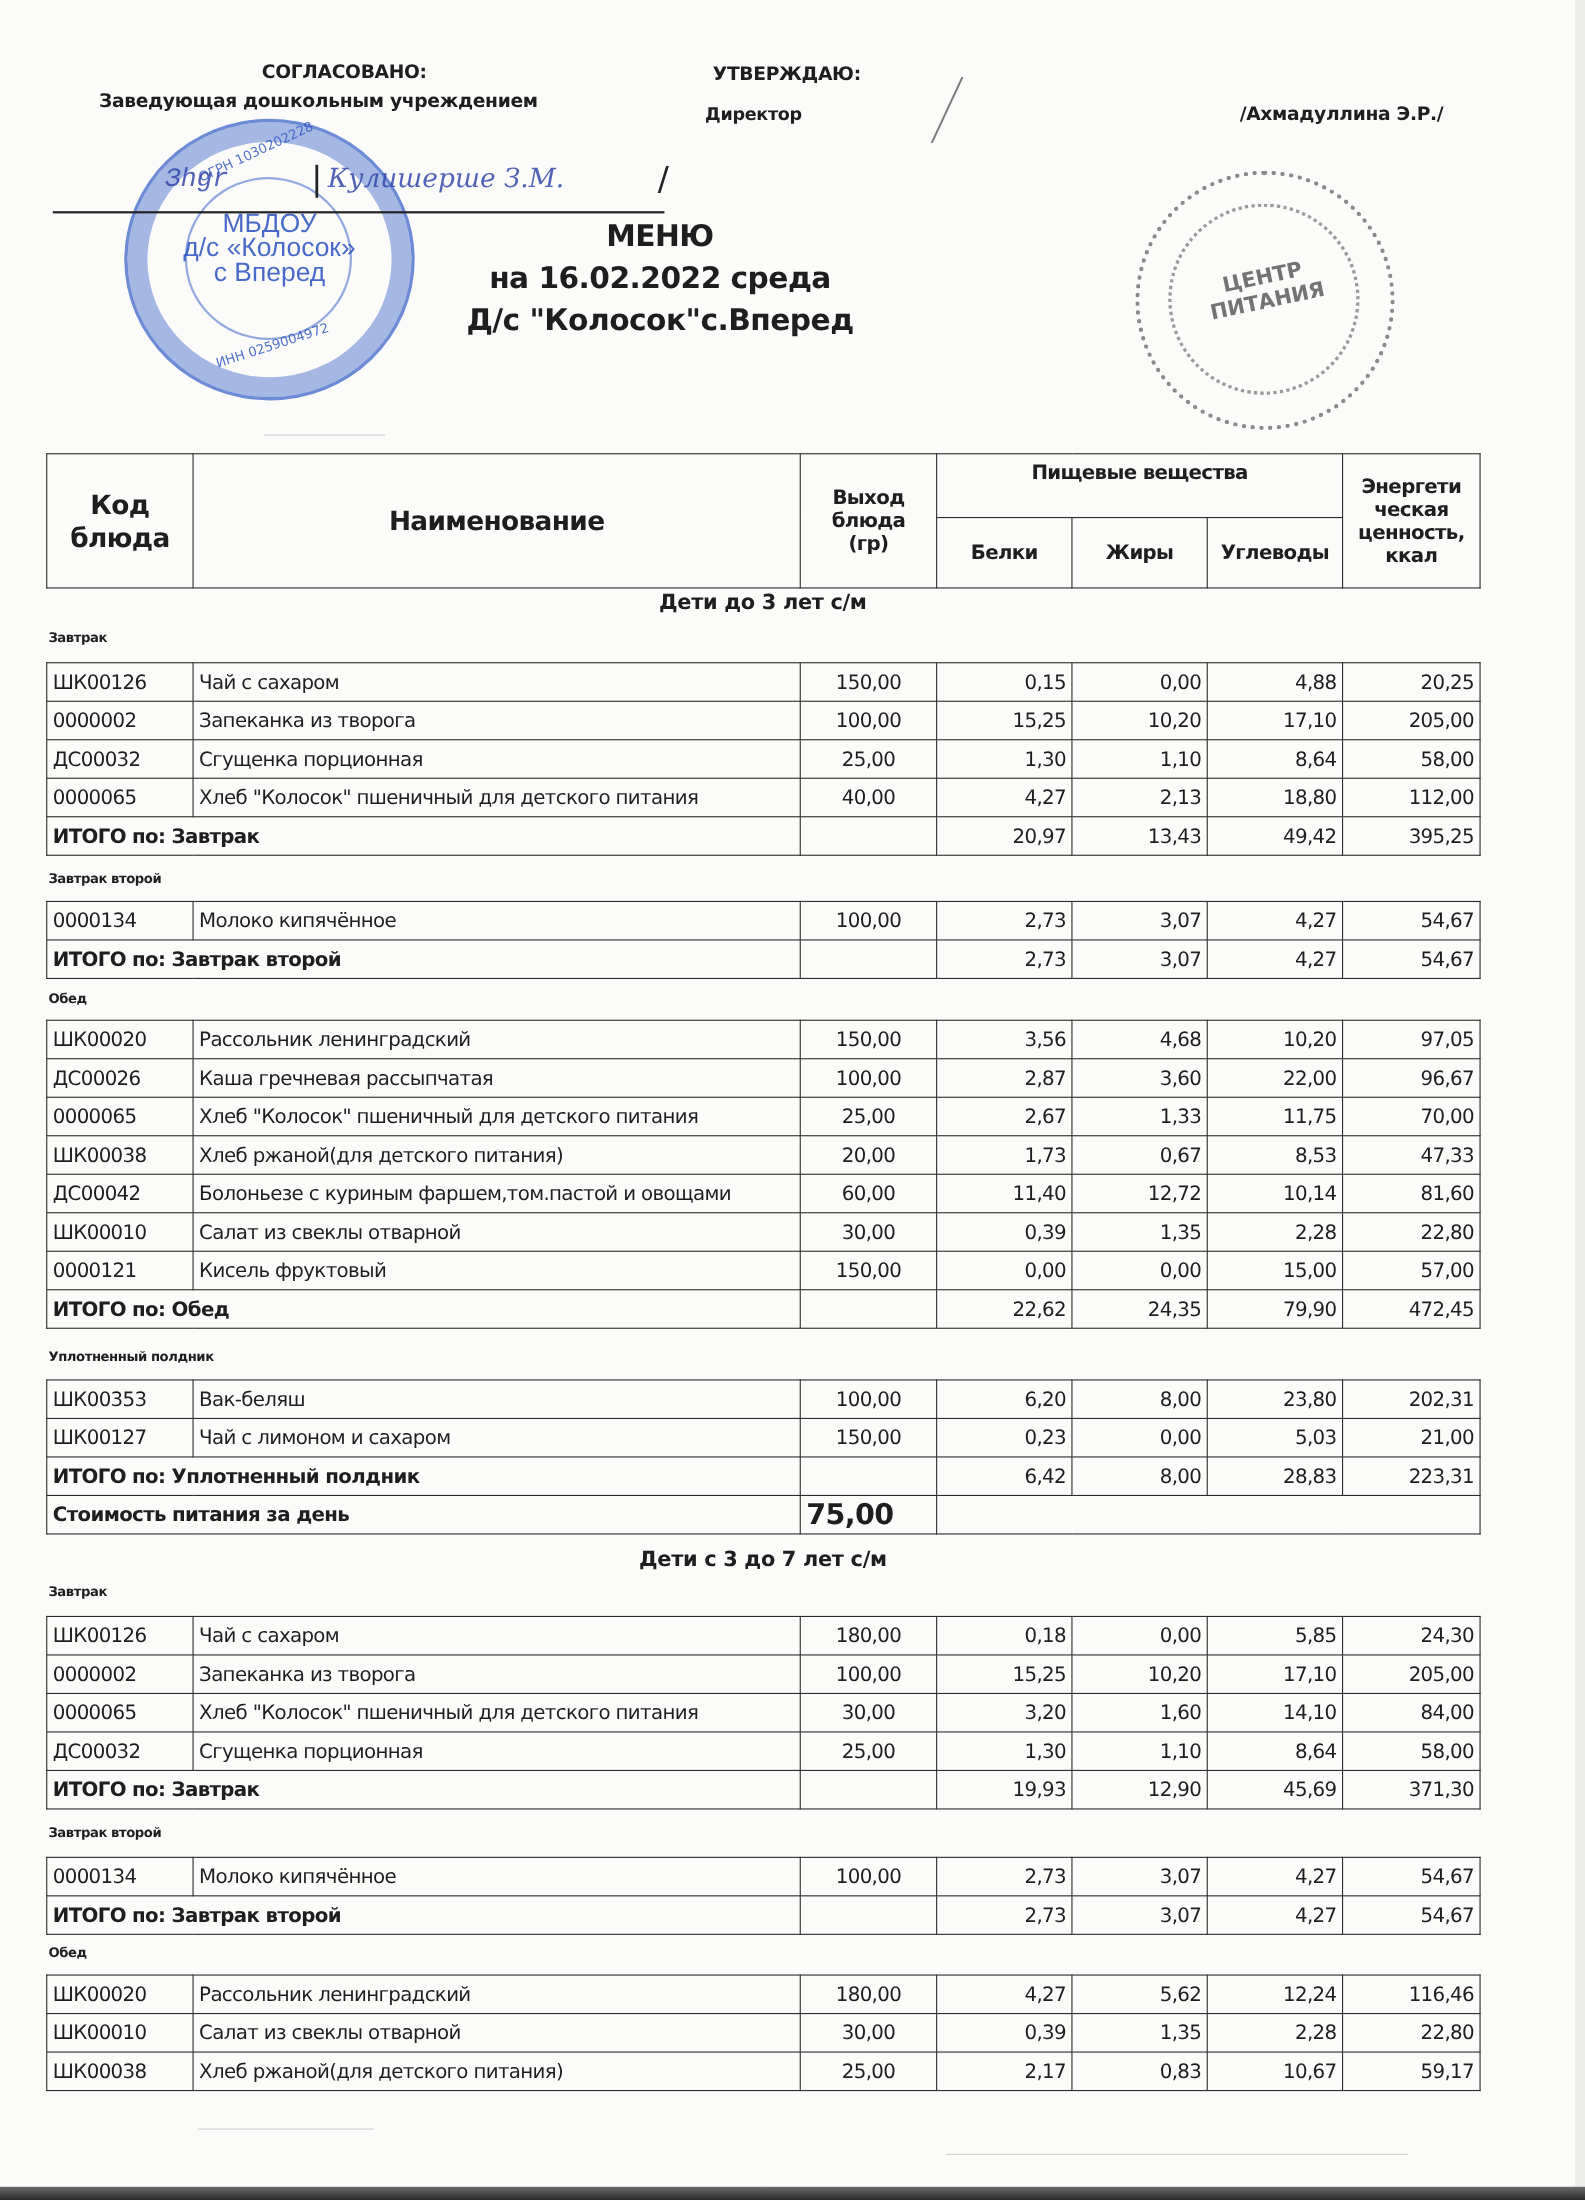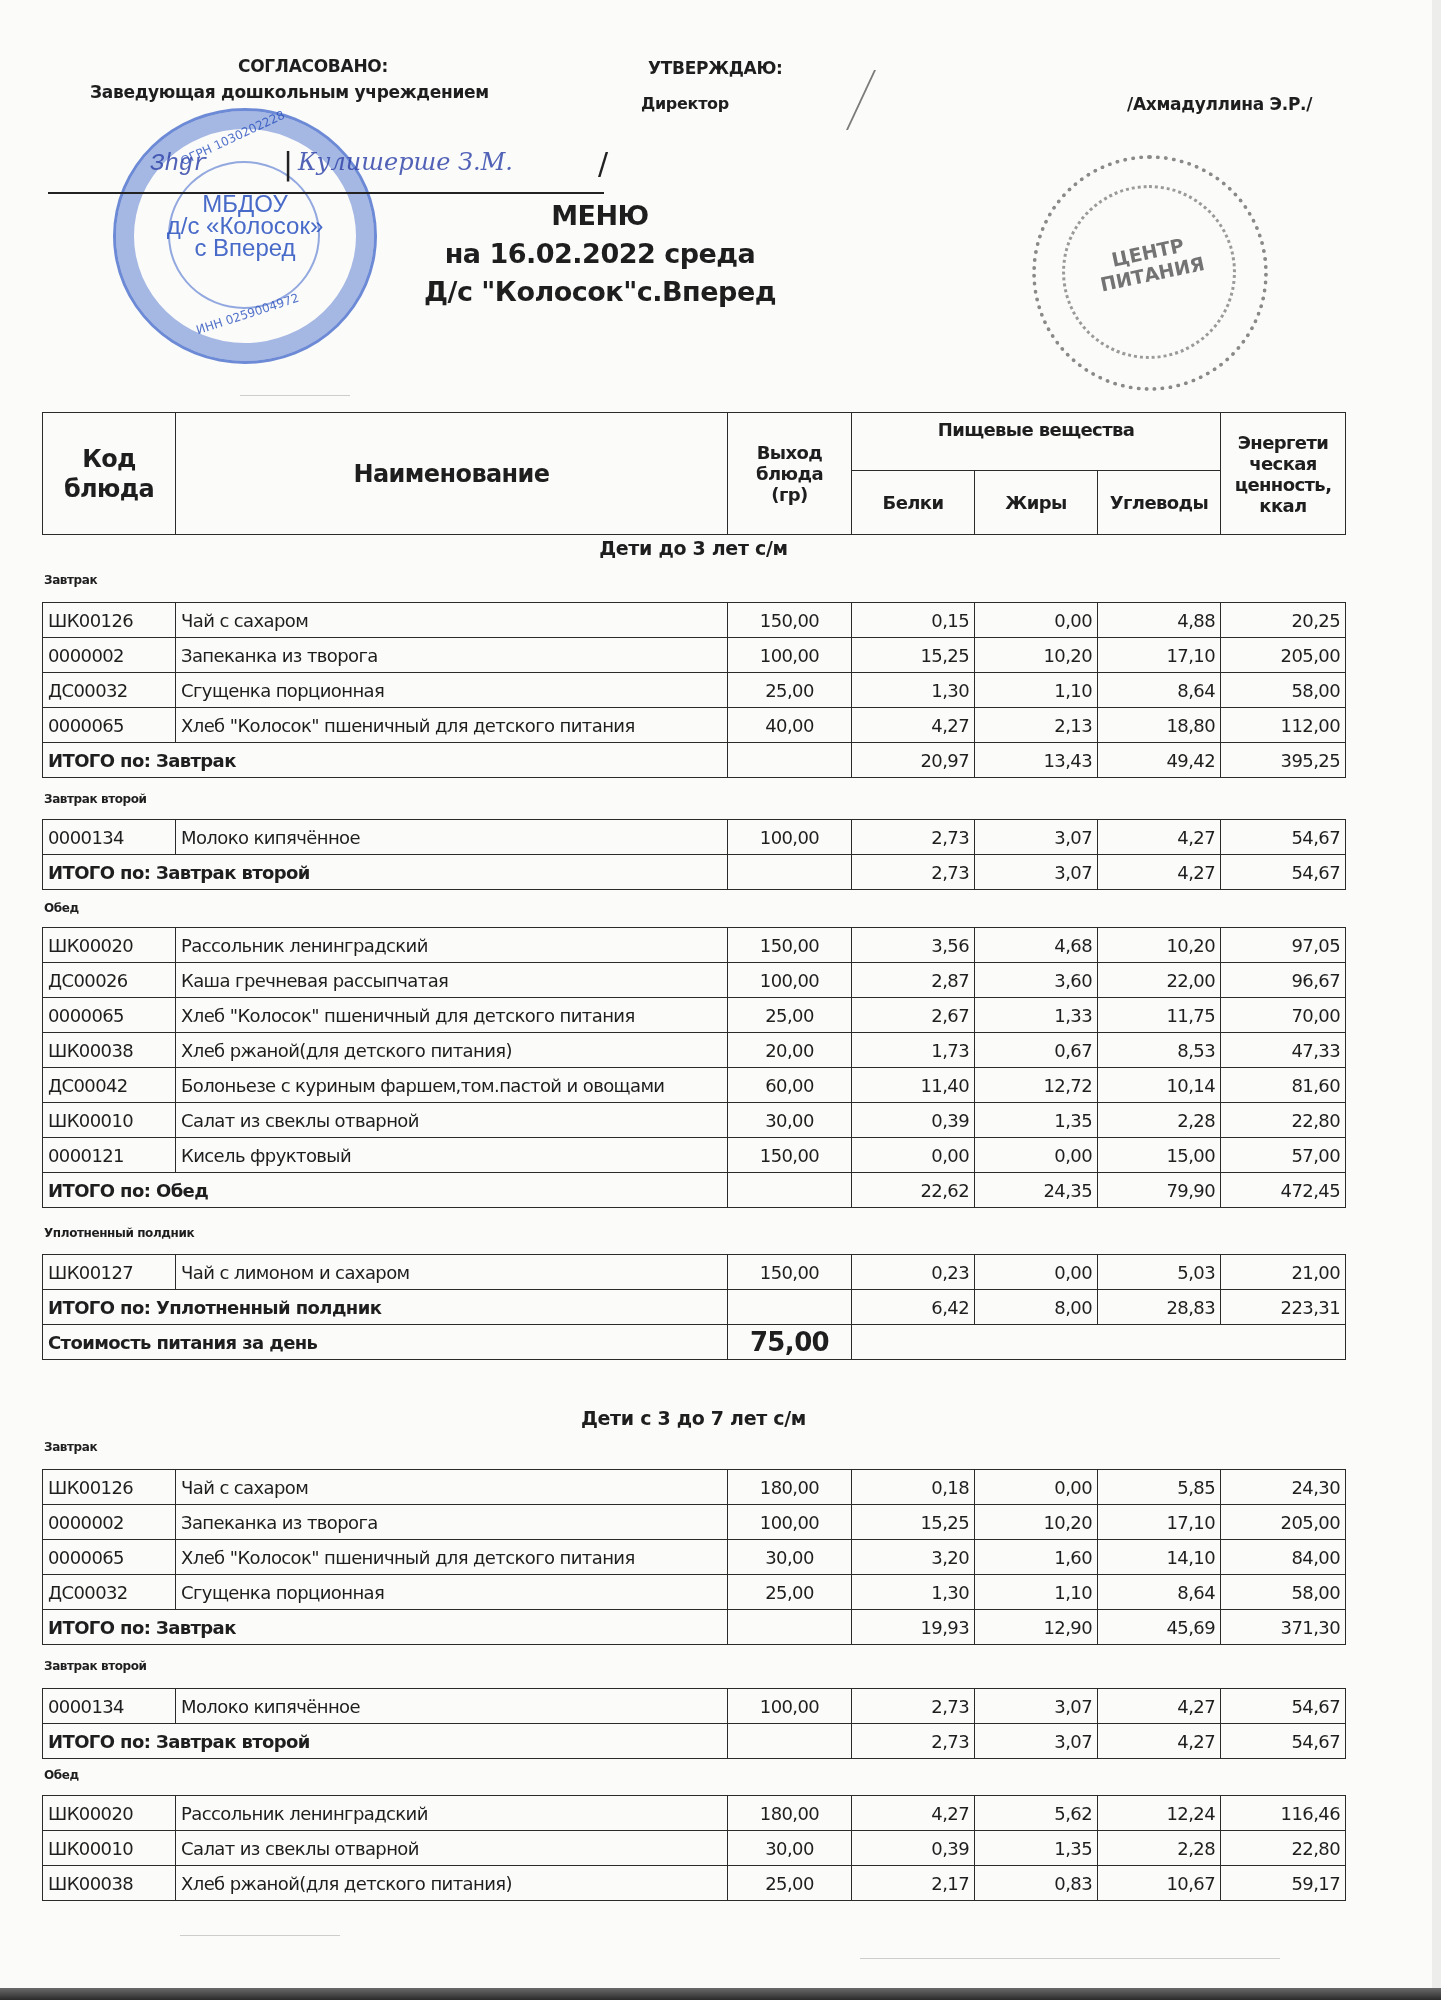--- a/index.html
+++ b/index.html
@@ -76,21 +76,21 @@
   .tbl th { font-weight: bold; text-align: center; }
   .c-code { width: 133px; }
   .c-name { width: 552px; }
   .c-out { width: 124px; }
   .c-num { width: 123px; }
   .c-kcal { width: 125px; }
   .num { text-align: right; }
   .ctr { text-align: center; }
   .total td { font-weight: normal; }
   .total .lbl { font-weight: bold; }
-  .cost-val { font-weight: bold; font-size: 26px !important; text-align: center; }
+  .cost-val { font-weight: bold; font-size: 26px !important; text-align: left; }
 
   .head-th-big { font-size: 24px !important; line-height: 30px; }
   .head-th-mid { font-size: 18px !important; line-height: 21px; }
 
   .meal-label { position: absolute; left: 44px; font-weight: bold; font-size: 12px; letter-spacing: -0.4px; }
   .group-label { position: absolute; left: 42px; width: 1303px; text-align: center; font-weight: bold; font-size: 19px; letter-spacing: -0.3px; }
   .speck { position: absolute; background: rgba(120,120,120,0.35); height: 1px; }
 </style>
 </head>
 <body>
@@ -345,20 +345,29 @@
   <colgroup>
       <col class="c-code">
       <col class="c-name">
       <col class="c-out">
       <col class="c-num">
       <col class="c-num">
       <col class="c-num">
       <col class="c-kcal">
     </colgroup>
   <tbody>
+      <tr>
+        <td>ШК00353</td>
+        <td>Вак-беляш</td>
+        <td class="ctr">100,00</td>
+        <td class="num">6,20</td>
+        <td class="num">8,00</td>
+        <td class="num">23,80</td>
+        <td class="num">202,31</td>
+      </tr>
   <tr>
         <td>ШК00127</td>
         <td>Чай с лимоном и сахаром</td>
         <td class="ctr">150,00</td>
         <td class="num">0,23</td>
         <td class="num">0,00</td>
         <td class="num">5,03</td>
         <td class="num">21,00</td>
       </tr>
   <tr class="total">

